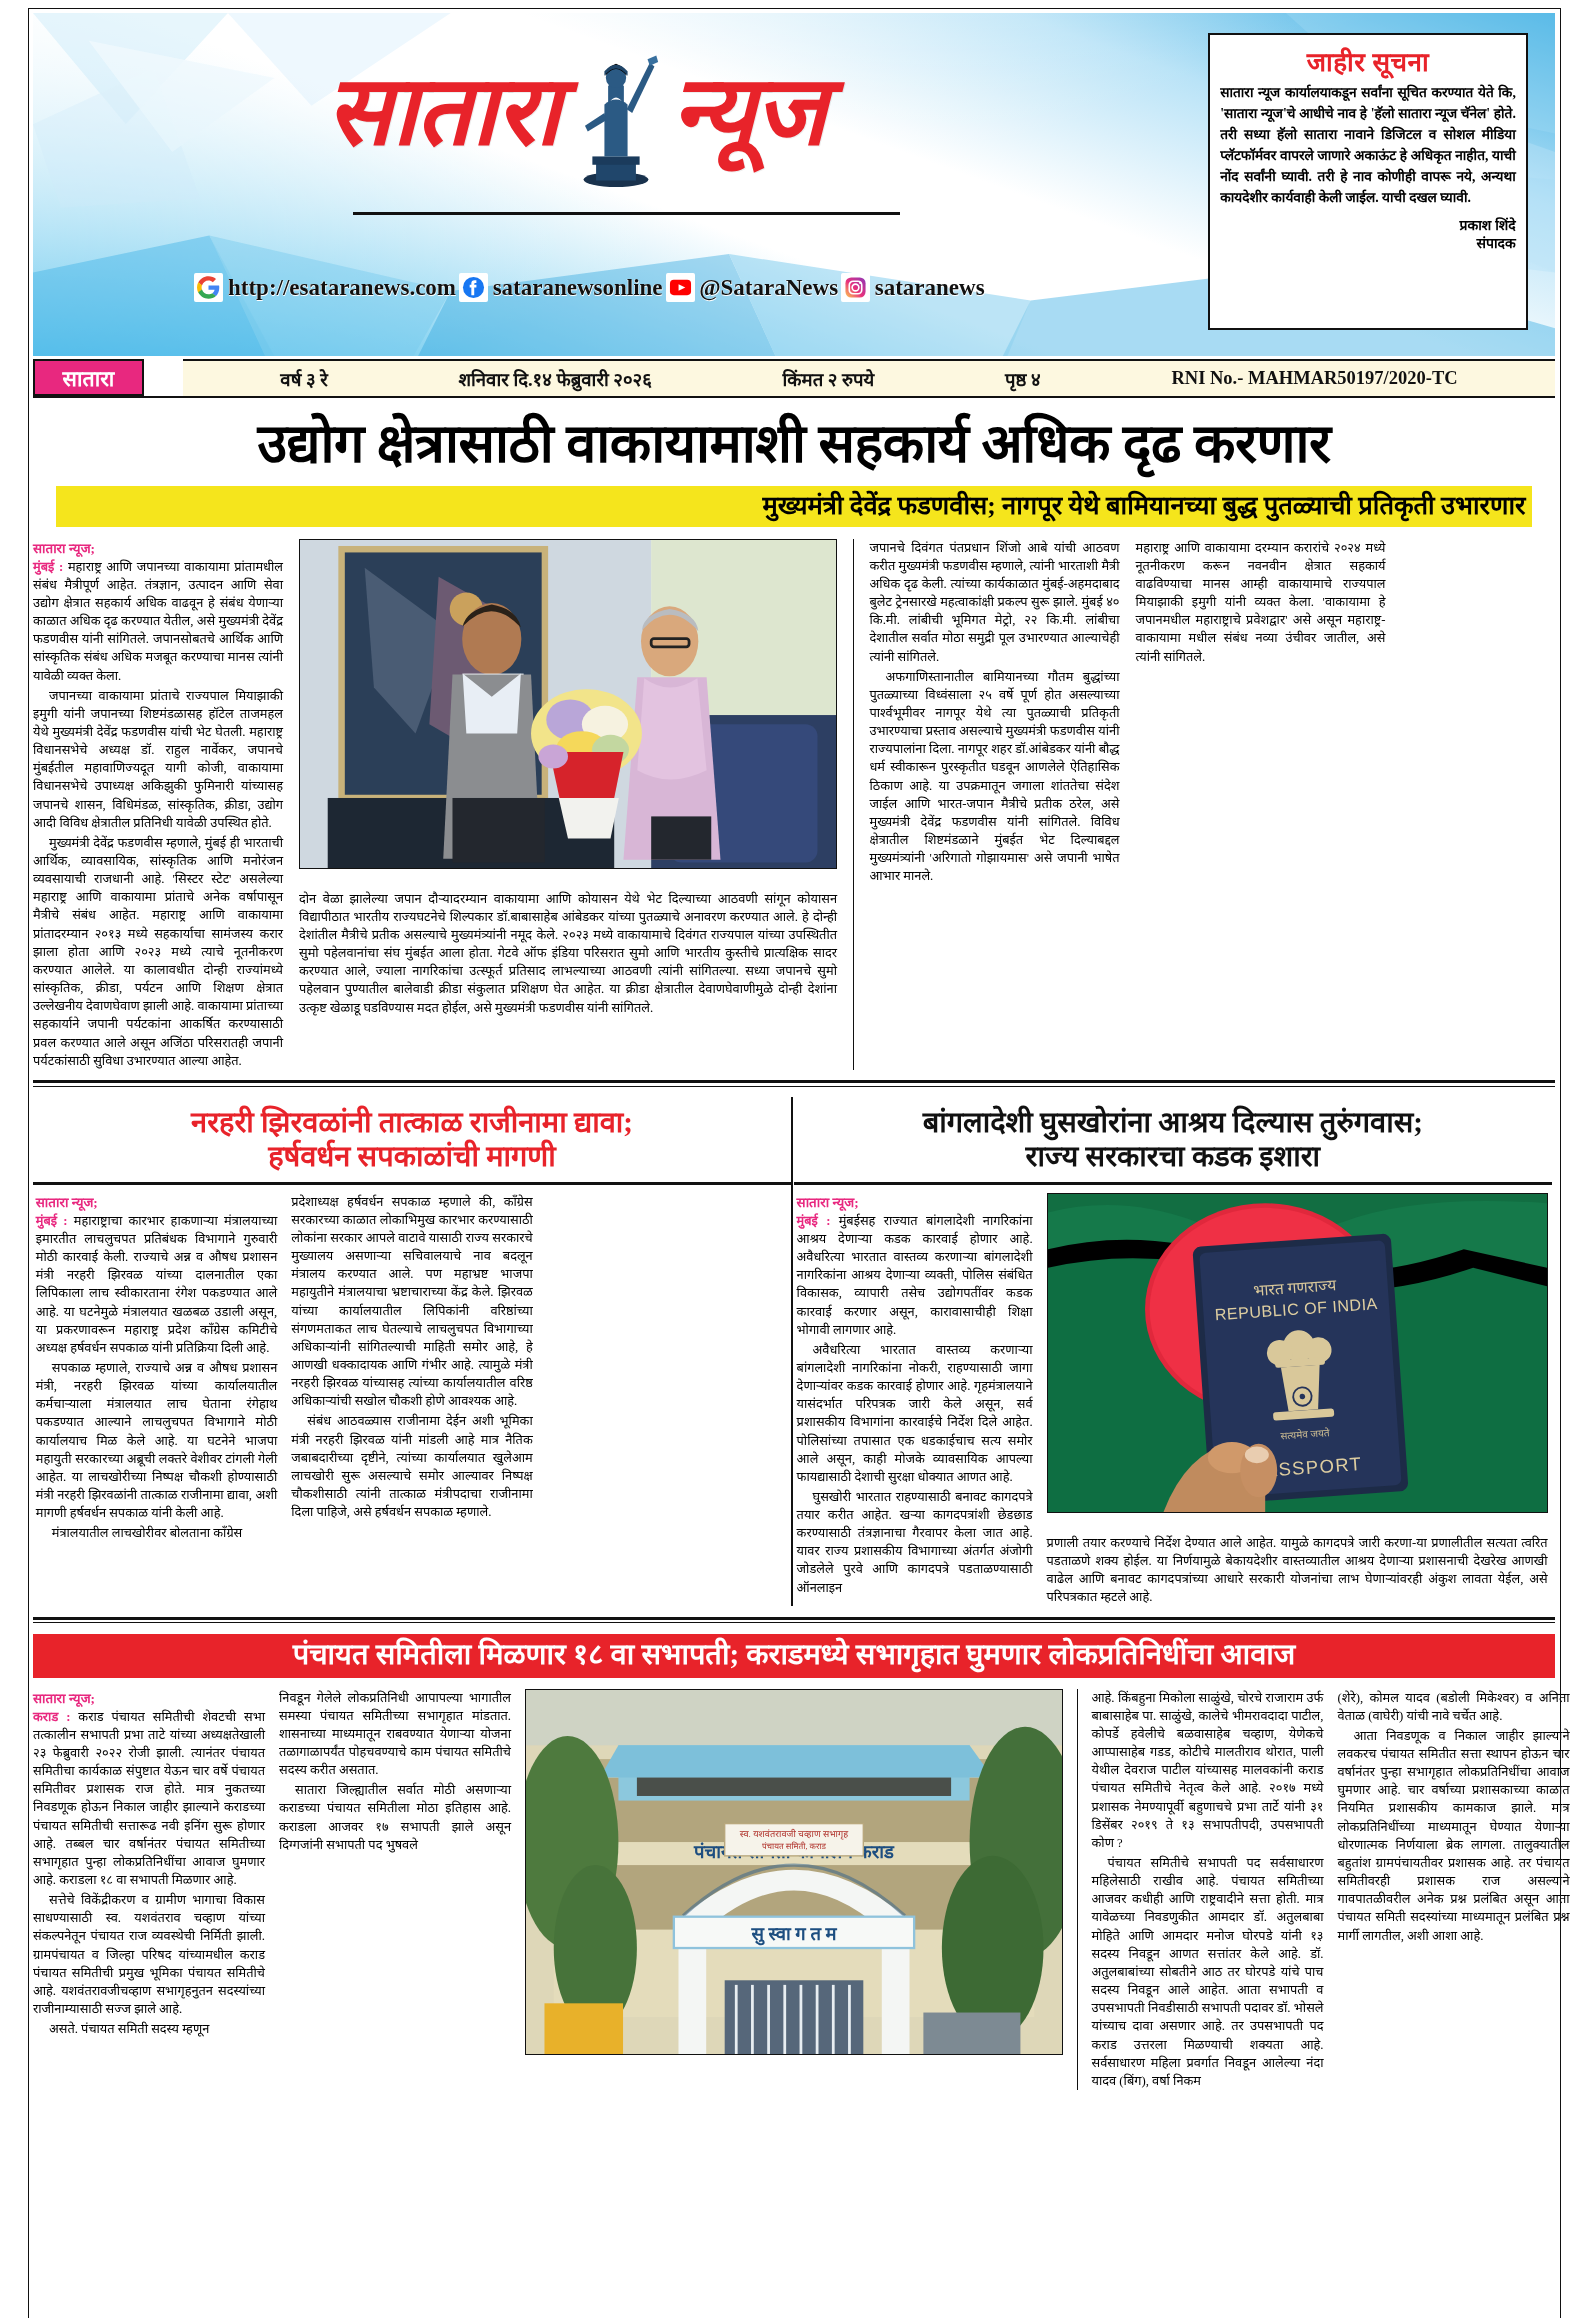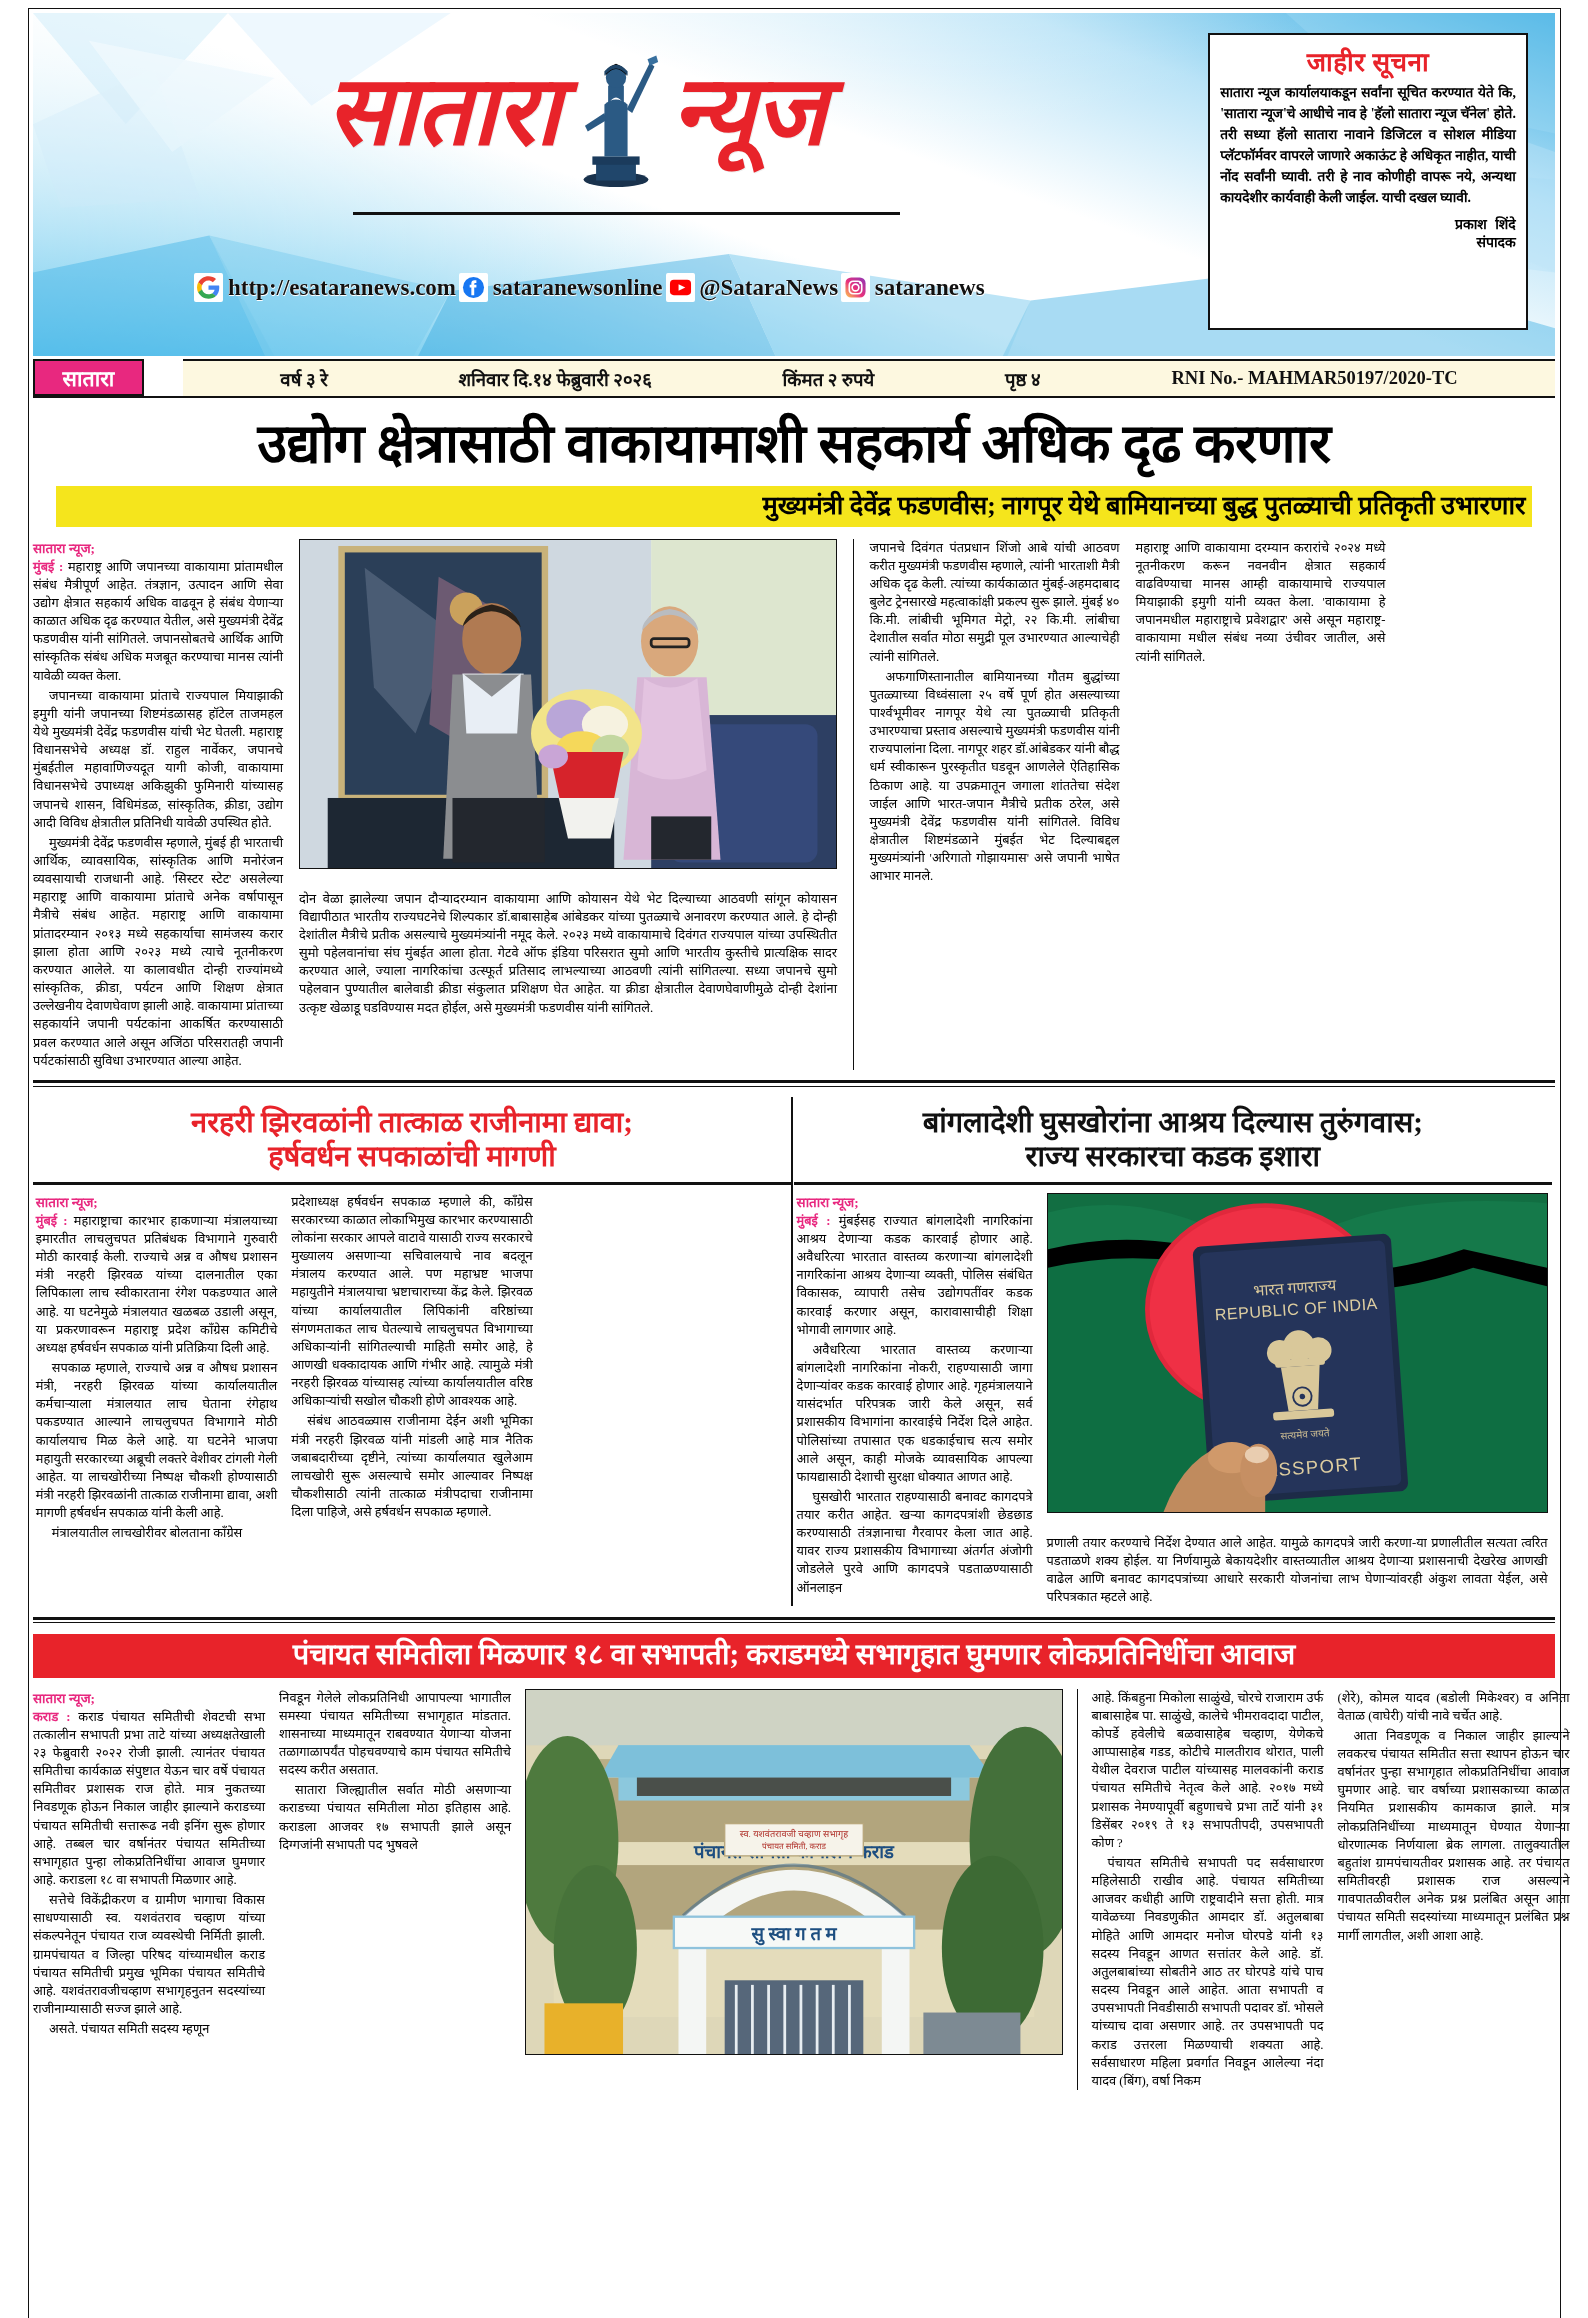--- a/index.html
+++ b/index.html
@@ -132,21 +132,21 @@
     font-family: "Liberation Serif", serif;
     font-size: 13.7px;
     line-height: 1.52;
     text-align: justify;
     color: #000;
     font-weight: bold;
   }
   .notice-sign {
     margin-top: 7.4px;
     text-align: right;
-    font-family: Liberation Mono, monospace;
+    font-family: Liberation Sans, sans-serif;
     font-size: 14px;
     font-weight: bold;
     line-height: 1.3;
   }
 
   
   .infobar {
     margin: 2.8px 33px 0 33px;
     height: 39px;
     display: flex;

